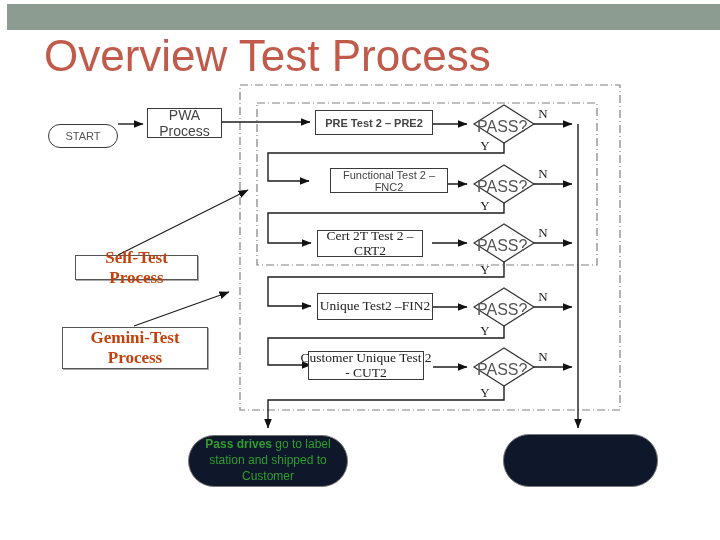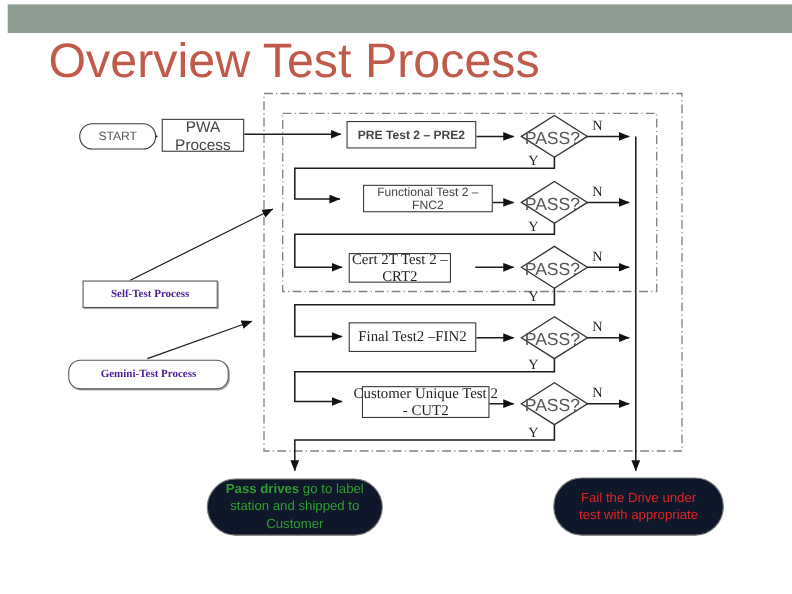--- a/index.html
+++ b/index.html
@@ -8,21 +8,21 @@
   .topbar{position:absolute;left:7px;top:4px;right:0;height:26px;background:var(--top-bar,#8C9C90);}
   .title{position:absolute;left:44px;top:31px;font-size:44px;letter-spacing:0px;
          color:var(--title,#C05A4A);font-family:"Liberation Sans",sans-serif;}
   svg.canvas{position:absolute;left:0;top:0;width:720px;height:540px;}
   .node{position:absolute;display:flex;align-items:center;justify-content:center;
         background:#fff;border:1px solid #3a3a3a;text-align:center;color:#333;box-sizing:border-box;}
   .stadium{border-radius:13px;font-size:11px;color:#555;}
   .procbox{font-size:14px;color:#444;}
   .testbox-sans{font-size:11px;color:#444;}
   .testbox-serif{font-family:"Liberation Serif",serif;font-size:13.5px;color:#222;overflow:visible;line-height:1.05;}
-  .sidebox{font-family:"Liberation Serif",serif;font-weight:bold;font-size:10px;color:#4c1d95;
+  .sidebox{font-family:"Liberation Serif",serif;font-weight:bold;font-size:17px;color:#c2410c;
            border:1px solid #555;box-shadow:1px 1px 0 #aaa;}
   .lbl{position:absolute;text-align:center;font-family:"Liberation Serif",serif;font-size:13px;color:#222;}
   .passlbl{position:absolute;width:48px;text-align:center;font-size:16px;color:#555;}
   .terminator{position:absolute;border:1px solid #777;border-radius:26px;background:#0f172a;
               display:flex;align-items:center;justify-content:center;text-align:center;
               font-size:12px;line-height:1.32;box-sizing:border-box;padding:4px 14px;}
   .term-pass{color:var(--pass-green,#2F9E2F);}
   .term-fail{color:var(--fail-red,#E02424);}
   .b{font-weight:bold;}
   .blockline{display:block;}
@@ -79,33 +79,33 @@
 
     <g fill="#ffffff" stroke="#333" stroke-width="1.2">
       <polygon points="474,124 504,105 534,124 504,143"></polygon>
       <polygon points="474,184 504,165 534,184 504,203"></polygon>
       <polygon points="474,243 504,224 534,243 504,262"></polygon>
       <polygon points="474,307 504,288 534,307 504,326"></polygon>
       <polygon points="474,367 504,348 534,367 504,386"></polygon>
     </g>
   </svg>
 
-  <div class="node stadium" style="left:48px;top:112px;width:70px;height:24px;margin-left:24px;">START</div>
+  <div class="node stadium" style="left:48px;top:124px;width:70px;height:24px;">START</div>
 
   <div class="node procbox" style="left:147px;top:108px;width:75px;height:30px;">PWA Process</div>
 
   <div class="node testbox-sans" style="left:315px;top:110px;width:118px;height:25px;font-weight:bold;">PRE Test 2 – PRE2</div>
 
   <div class="node testbox-sans" style="left:315px;top:168px;width:118px;height:25px;margin-left:15px;">Functional Test 2 –FNC2</div>
 
-  <div class="node testbox-serif" style="left:317px;top:230px;width:93px;height:27px;">Cert 2T Test 2 – CRT2</div>
+  <div class="node testbox-serif" style="left:317px;top:230px;width:106px;height:27px;">Cert 2T Test 2 – CRT2</div>
 
-  <div class="node testbox-serif" style="left:317px;top:293px;width:116px;height:27px;">Final Test2 –FIN2</div>
+  <div class="node testbox-serif" style="left:317px;top:293px;width:116px;height:27px;">Unique Test2 –FIN2</div>
 
-  <div class="node testbox-serif" style="left:329px;top:351px;width:116px;height:29px;flex-direction:column;">
+  <div class="node testbox-serif" style="left:308px;top:351px;width:116px;height:29px;flex-direction:column;">
     <span class="blockline" style="white-space:nowrap;">Customer Unique Test 2</span>
     <span class="blockline">- CUT2</span>
   </div>
 
   <div class="passlbl" style="left:477px;top:118px;">PASS?</div>
   <div class="passlbl" style="left:477px;top:178px;">PASS?</div>
   <div class="passlbl" style="left:477px;top:237px;">PASS?</div>
   <div class="passlbl" style="left:477px;top:301px;">PASS?</div>
   <div class="passlbl" style="left:477px;top:361px;">PASS?</div>
 
@@ -115,27 +115,26 @@
   <div class="lbl" style="left:536px;top:289px;width:14px;">N</div>
   <div class="lbl" style="left:536px;top:349px;width:14px;">N</div>
 
   <div class="lbl" style="left:477px;top:138px;width:16px;">Y</div>
   <div class="lbl" style="left:477px;top:198px;width:16px;">Y</div>
   <div class="lbl" style="left:477px;top:262px;width:16px;">Y</div>
   <div class="lbl" style="left:477px;top:323px;width:16px;">Y</div>
   <div class="lbl" style="left:477px;top:385px;width:16px;">Y</div>
 
   <div class="node sidebox" style="left:75px;top:255px;width:123px;height:25px;">Self-Test Process</div>
-  <div class="node sidebox" style="left:62px;top:327px;width:146px;height:27px;border-radius:11px;">Gemini-Test Process</div>
+  <div class="node sidebox" style="left:62px;top:327px;width:146px;height:42px;">Gemini-Test Process</div>
 
   <div class="terminator term-pass" style="left:188px;top:435px;width:160px;height:52px;">
     <div>
       <span class="b">Pass drives</span><span> go to label station and shipped to Customer</span>
     </div>
   </div>
 
   <div class="terminator term-fail" style="left:503px;top:434px;width:155px;height:53px;">
     <div>
-      <span>Fail the Drive under test with appropriate</span>
     </div>
   </div>
 
 </div>
 
 </body></html>

